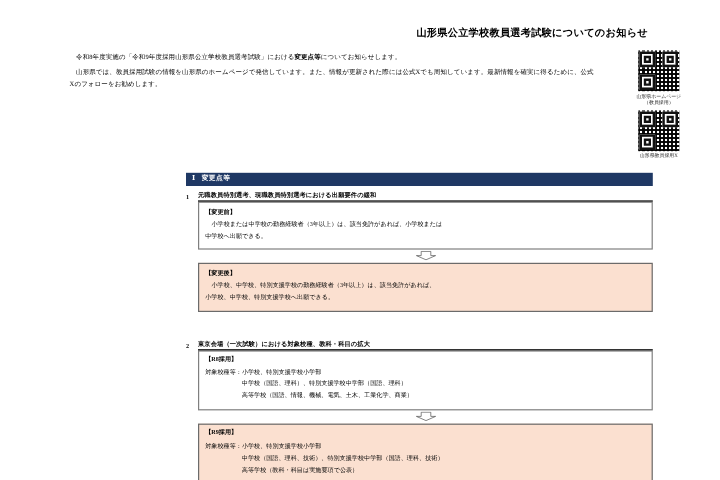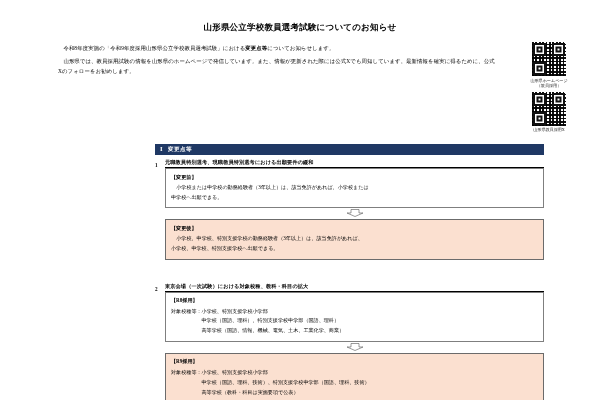--- a/index.html
+++ b/index.html
@@ -18,21 +18,21 @@
   .page {
     position: relative;
     width: 600px;
     height: 400px;
     background: #ffffff;
     box-sizing: border-box;
   }
 
   
   .doc-title {
-    text-align: center;
+    text-align: right;
     font-size: 8.5px;
     font-weight: bold;
     letter-spacing: .2px;
     margin: 22px 0 0 0;
     padding: 0 60px 0 60px;
     line-height: 1.2;
   }
 
   .intro-wrap {
     display: flex;

